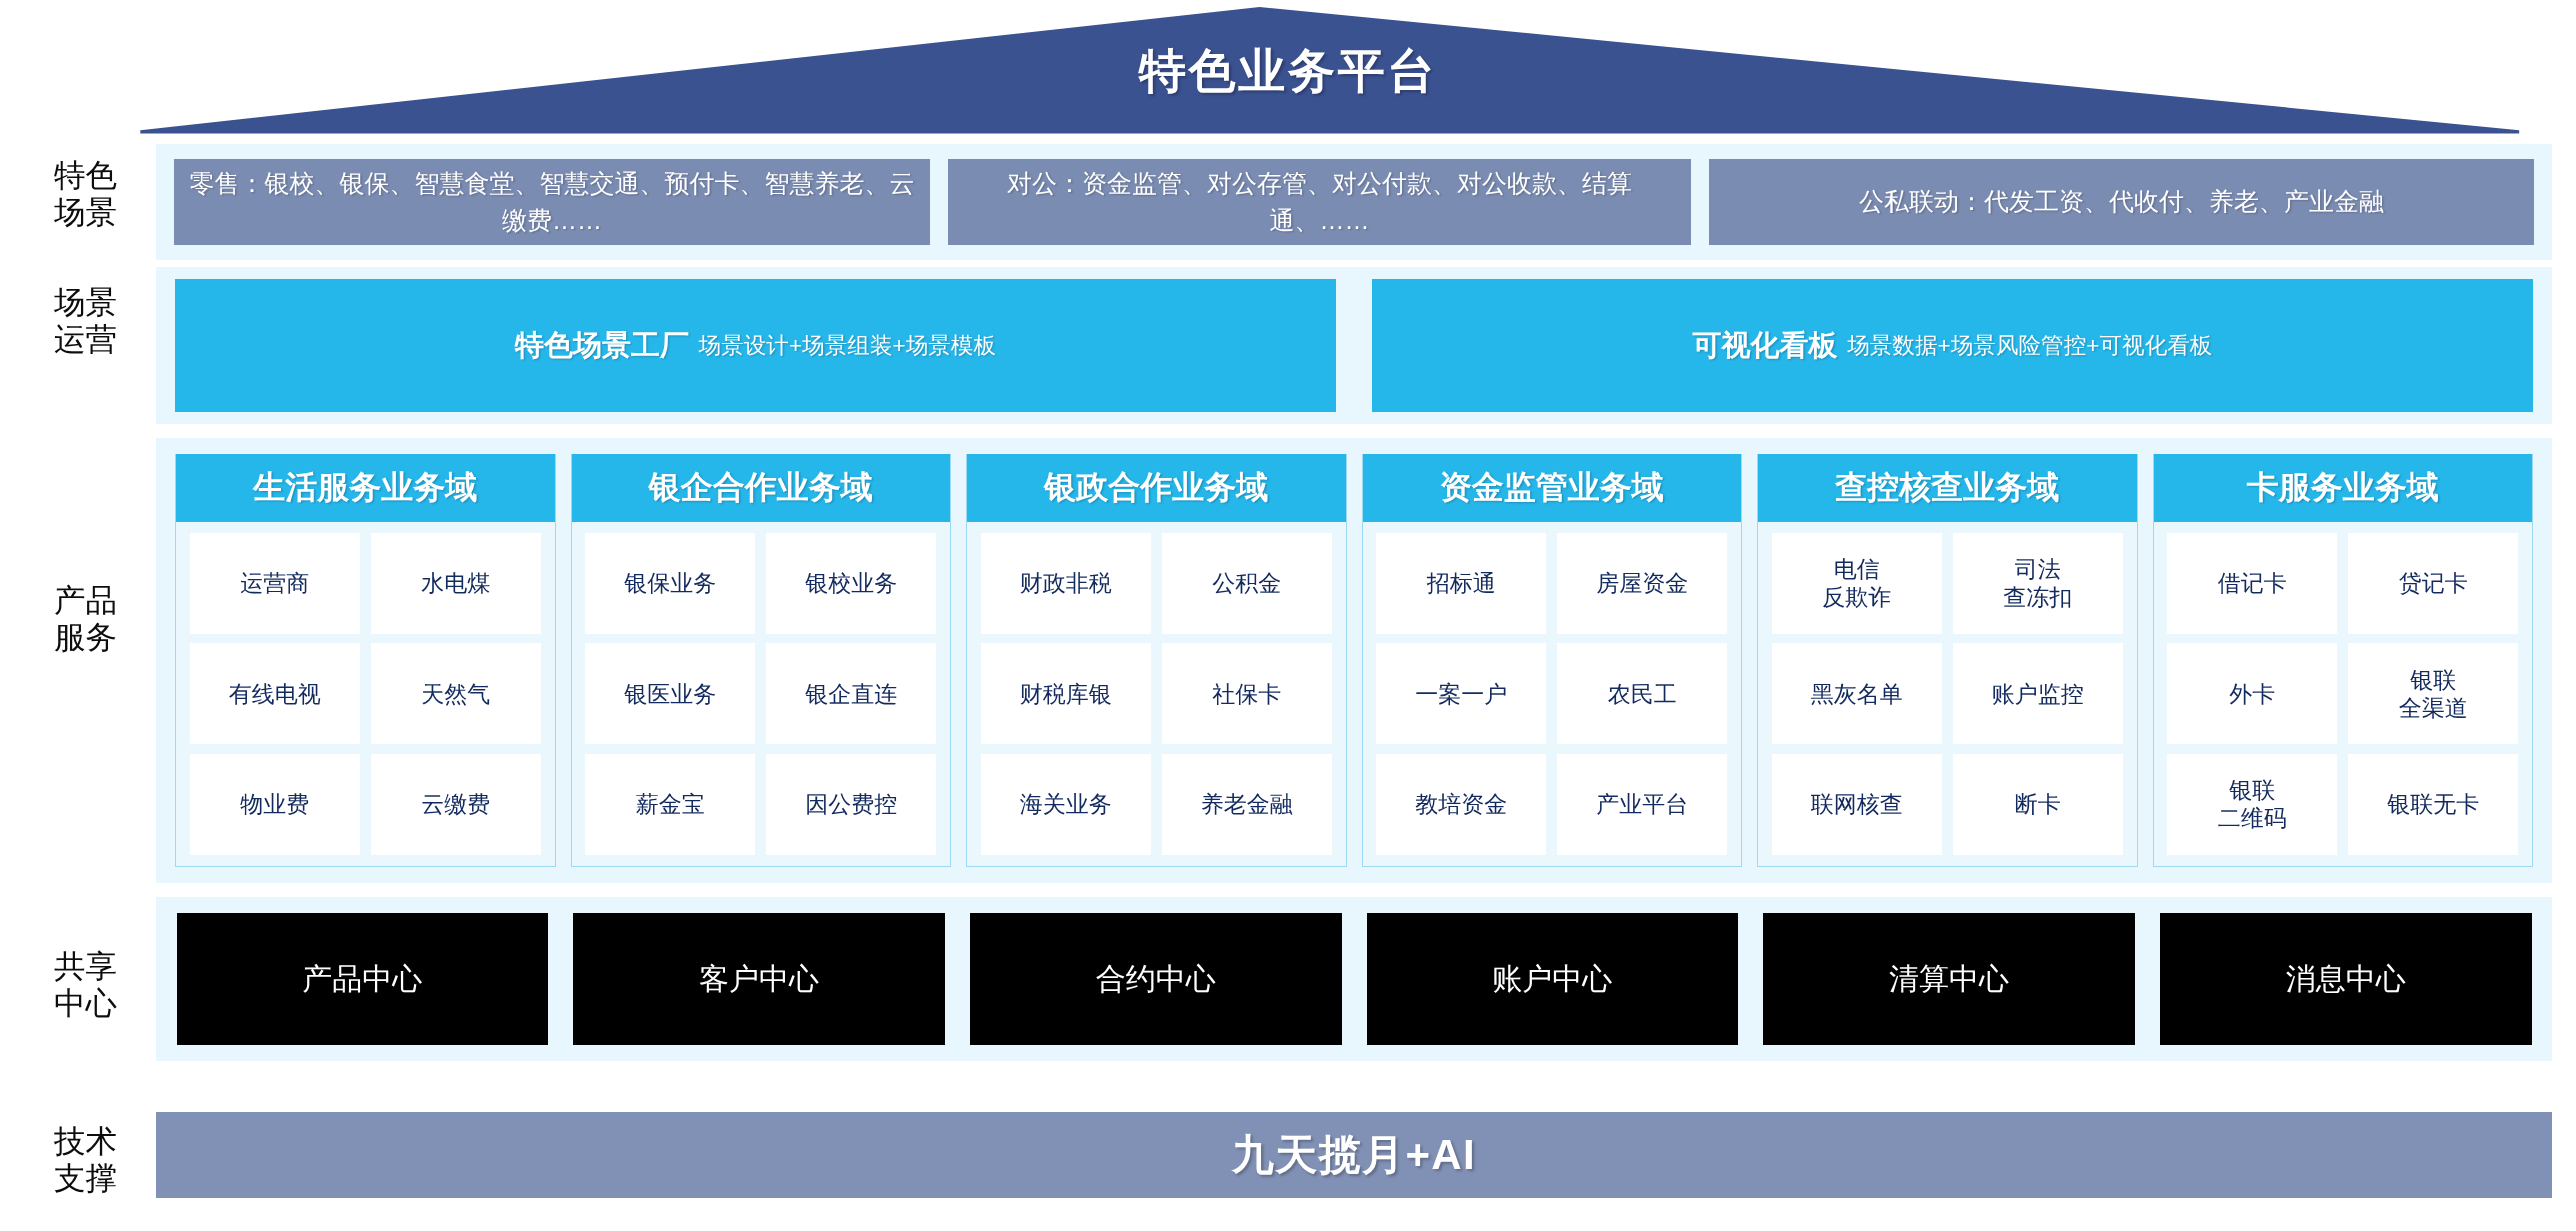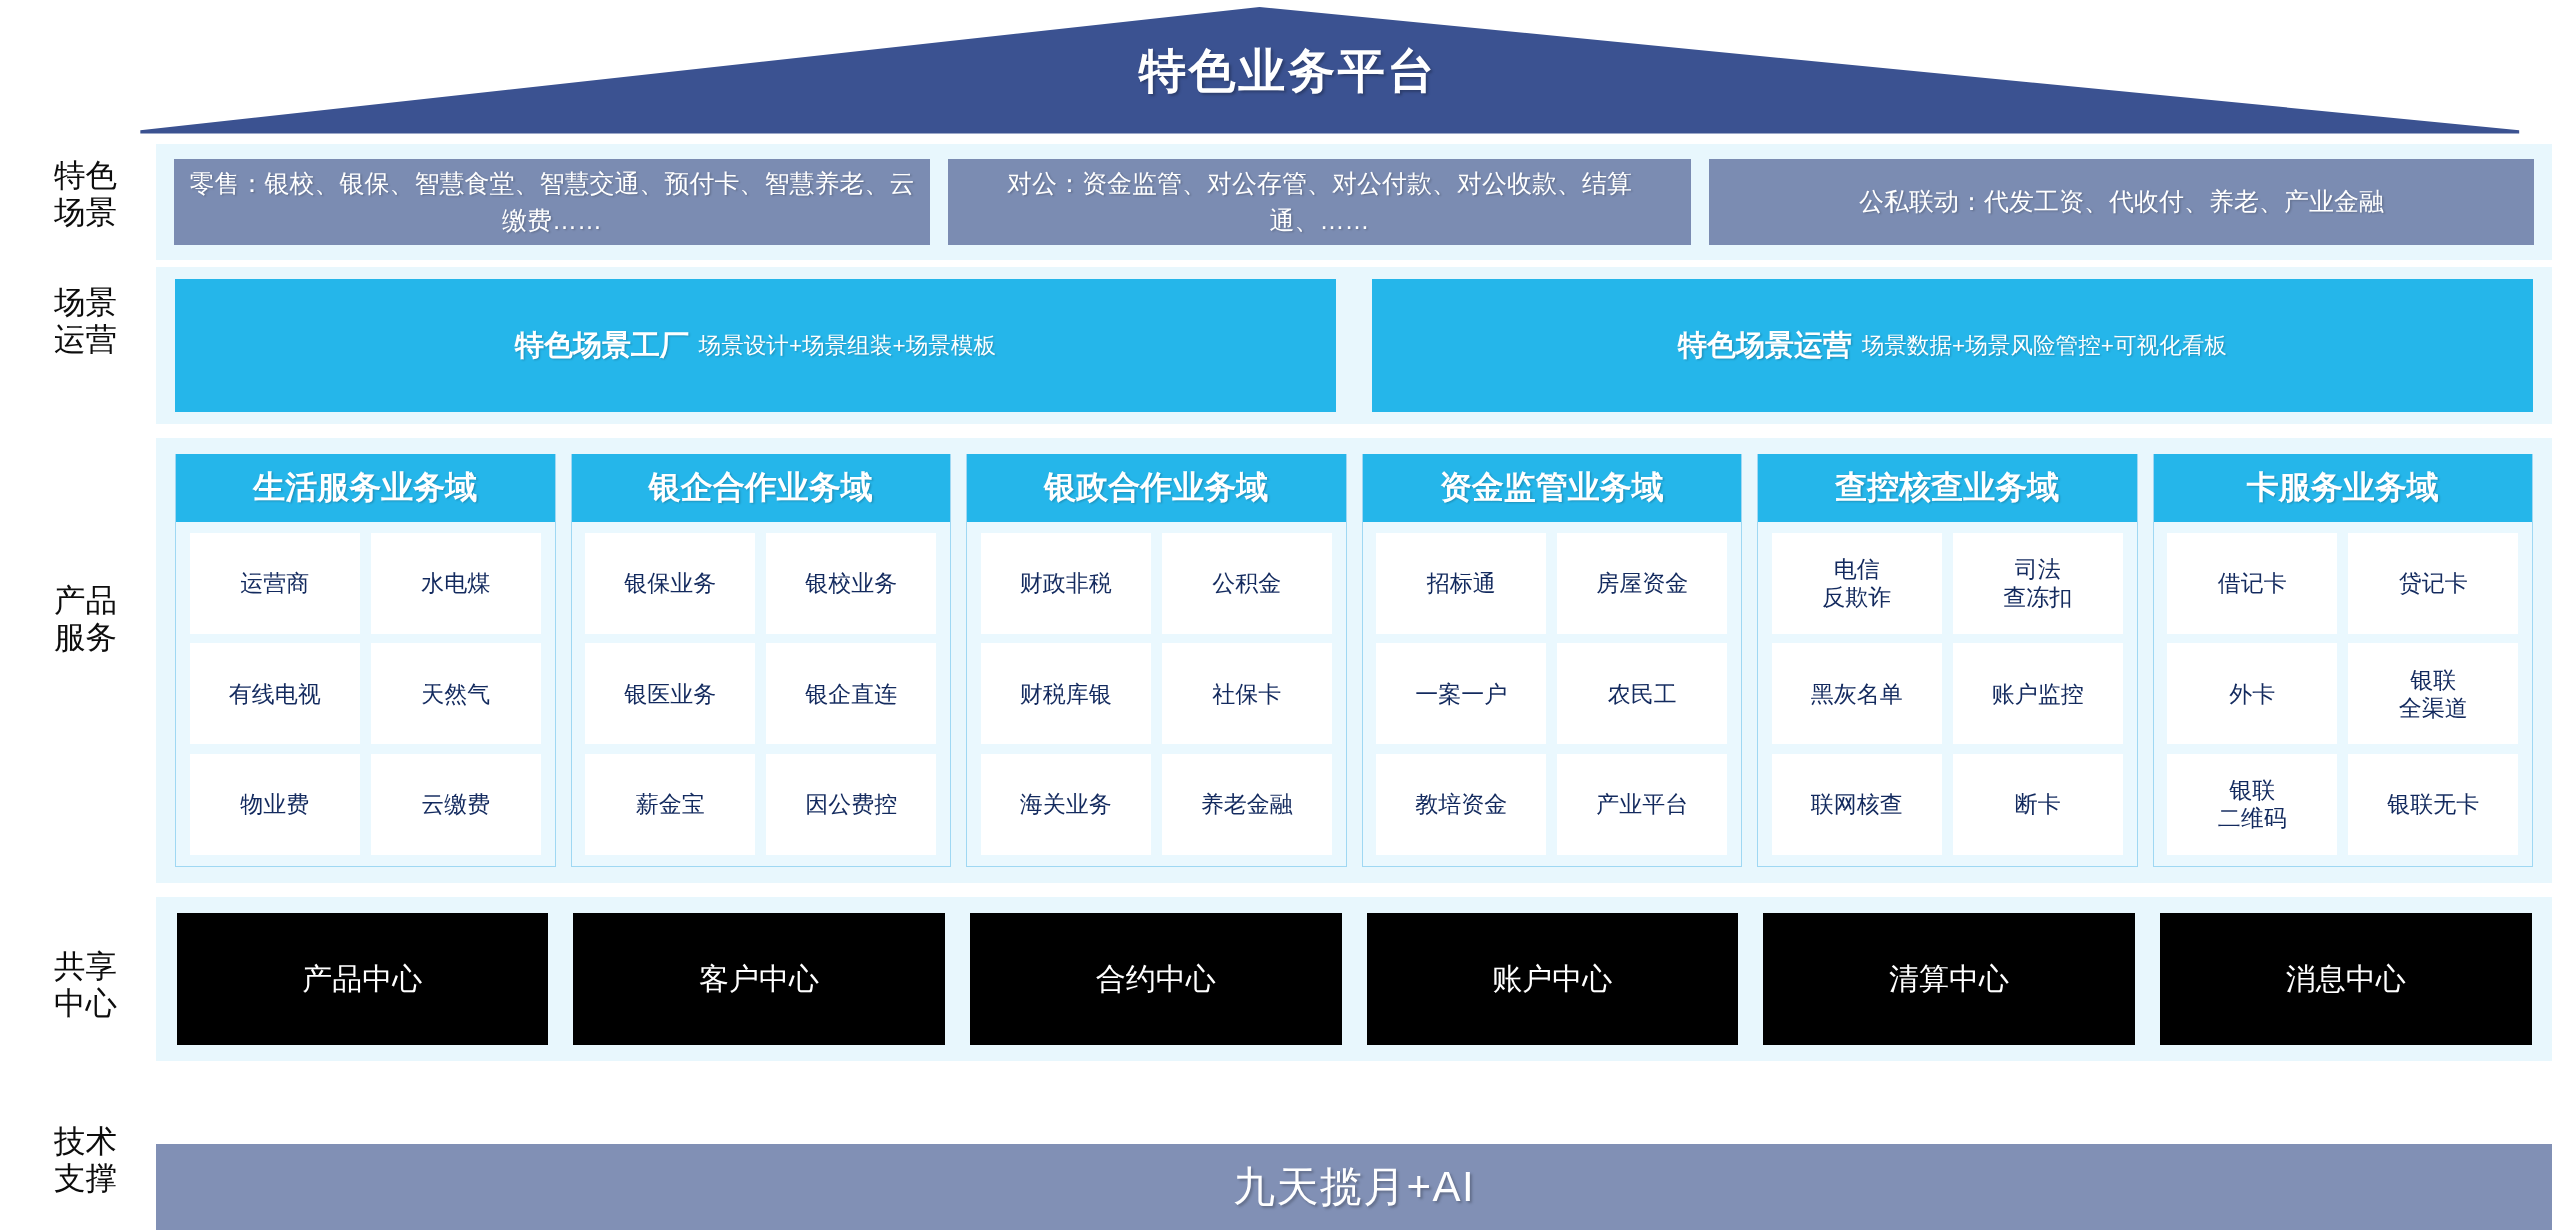--- a/index.html
+++ b/index.html
@@ -62,22 +62,22 @@
   
   .share-row{display:flex;gap:25px;padding:16.4px 20.5px;box-sizing:border-box;width:100%;height:100%;}
   .share-box{
     flex:1 1 0;background:#000000;color:#ffffff;display:flex;align-items:center;justify-content:center;
     font-size:30px;text-shadow:2.1px 2.1px 2.7px rgba(0,0,0,.28);
   }
 
   
   .tech-bar{
     width:100%;height:100%;background:#8190b5;color:#ffffff;display:flex;
-    align-items:center;justify-content:center;font-size:42px;font-weight:normal;
-    letter-spacing:1.4px;text-shadow:2.1px 2.1px 2.7px rgba(0,0,0,.25);margin-top:32px;
+    align-items:center;justify-content:center;font-size:42px;font-weight:bold;
+    letter-spacing:1.4px;text-shadow:2.1px 2.1px 2.7px rgba(0,0,0,.25);
   }
 </style>
 </head>
 <body>
 
 <div class="roof-wrap">
   <svg class="roof-svg" width="2576" height="144" viewBox="0 0 3763 210">
     <polygon points="1840,10 3680,190 3680,195 205,195 205,190" fill="#3b5291"></polygon>
   </svg>
   <div class="roof-title">特色业务平台</div>
@@ -95,21 +95,21 @@
 
 <div class="rowlabel" style="top:284px;white-space:pre-line;">场景
 运营</div>
 <div class="band" style="top:267px;height:157px;">
   <div class="ops-row">
     <div class="ops-box">
       <div class="ops-title">特色场景工厂</div>
       <div class="ops-sub">场景设计+场景组装+场景模板</div>
     </div>
     <div class="ops-box">
-      <div class="ops-title">特色场景运营</div>
+      <div class="ops-title">可视化看板</div>
       <div class="ops-sub">场景数据+场景风险管控+可视化看板</div>
     </div>
   </div>
 </div>
 
 <div class="rowlabel" style="top:582px;white-space:pre-line;">产品
 服务</div>
 <div class="band" style="top:438px;height:445px;">
   <div class="prod-row" id="prod-row">
 

